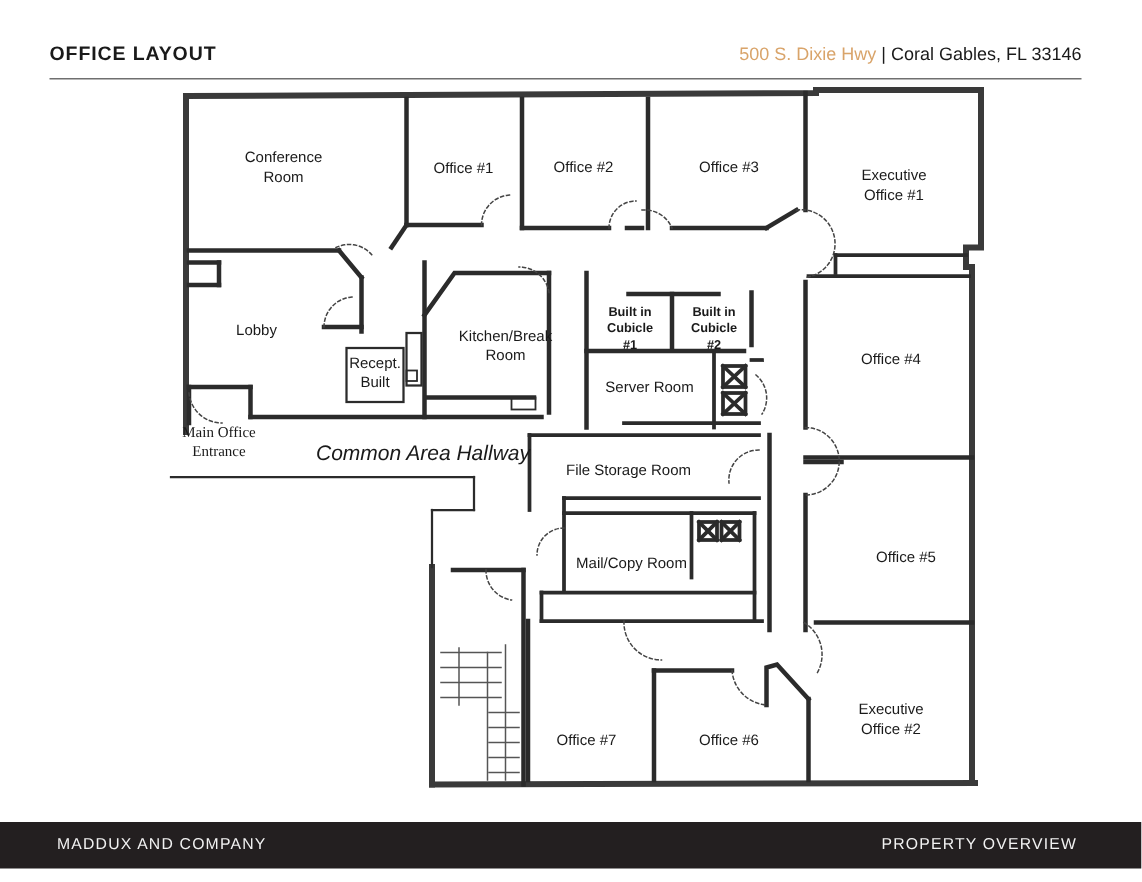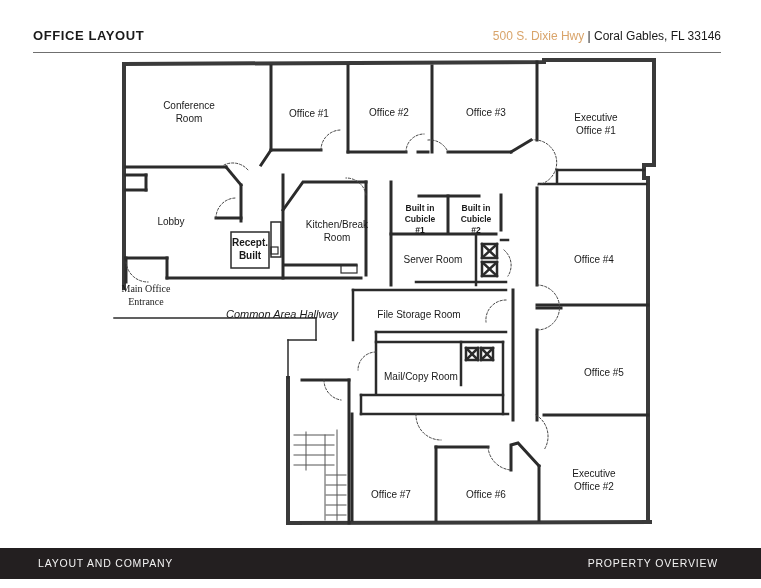--- a/index.html
+++ b/index.html
@@ -201,51 +201,51 @@
     <div>Room</div>
   </div>
   <div class="room-label" style="left:293px;top:113px;">Office #1</div>
   <div class="room-label" style="left:373px;top:112px;">Office #2</div>
   <div class="room-label" style="left:470px;top:112px;">Office #3</div>
   <div class="room-label" style="left:580px;top:124px;">
     <div>Executive</div>
     <div>Office #1</div>
   </div>
   <div class="room-label" style="left:155px;top:221px;">Lobby</div>
-  <div class="room-label" style="left:234px;top:249px;font-weight:bold;">
+  <div class="room-label" style="left:234px;top:249px;">
     <div>Recept.</div>
     <div>Built</div>
   </div>
   <div class="room-label" style="left:321px;top:231px;">
     <div>Kitchen/Break</div>
     <div>Room</div>
   </div>
   <div class="room-label small" style="left:404px;top:219px;">
     <div>Built in</div>
     <div>Cubicle</div>
     <div>#1</div>
   </div>
   <div class="room-label small" style="left:460px;top:219px;">
     <div>Built in</div>
     <div>Cubicle</div>
     <div>#2</div>
   </div>
   <div class="room-label" style="left:417px;top:259px;">Server Room</div>
-  <div class="room-label" style="left:578px;top:240px;margin-top:19px;">Office #4</div>
+  <div class="room-label" style="left:578px;top:240px;">Office #4</div>
   <div class="room-label" style="left:130px;top:295px;font-family:Liberation Serif, serif;">
     <div>Main Office</div>
     <div>Entrance</div>
   </div>
-  <div class="room-label italic" style="left:266px;top:302px;font-size:11px;margin-top:12px;">Common Area Hallway</div>
+  <div class="room-label italic" style="left:266px;top:302px;font-size:14px;">Common Area Hallway</div>
   <div class="room-label" style="left:403px;top:314px;">File Storage Room</div>
   <div class="room-label" style="left:405px;top:376px;">Mail/Copy Room</div>
   <div class="room-label" style="left:588px;top:372px;text-align:right;">Office #5</div>
   <div class="room-label" style="left:375px;top:494px;">Office #7</div>
   <div class="room-label" style="left:470px;top:494px;">Office #6</div>
   <div class="room-label" style="left:578px;top:480px;">
     <div>Executive</div>
     <div>Office #2</div>
   </div>
 </div>
 
 <div class="footer-bar"></div>
-<div class="footer-left">LAYOUT  AND COMPANY</div>
+<div class="footer-left">MADDUX  AND COMPANY</div>
 <div class="footer-right">PROPERTY  OVERVIEW</div>
 
 </body></html>

